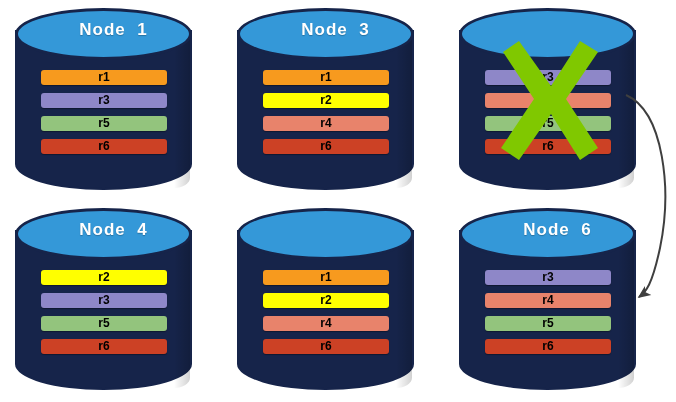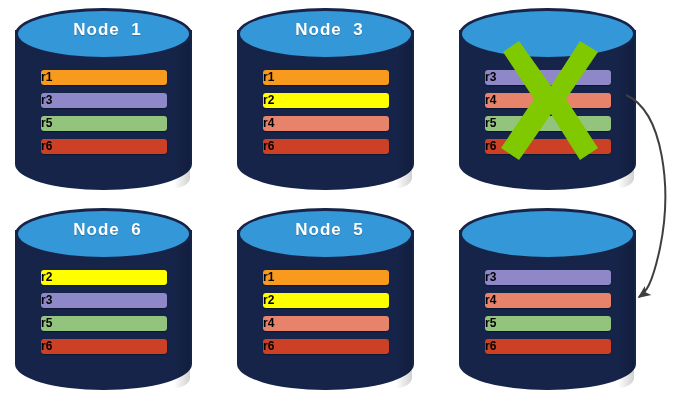--- a/index.html
+++ b/index.html
@@ -59,21 +59,21 @@
     width: 177px;
     height: 52px;
     background: #3498d8;
     border: 3px solid #16244a;
     box-sizing: border-box;
     border-radius: 50%;
   }
 
   .node-label {
     position: absolute;
-    left: 4px;
+    left: 10px;
     top: 12px;
     width: 177px;
     text-align: center;
     color: #ffffff;
     font-size: 17px;
     font-weight: bold;
     letter-spacing: 1px;
     text-shadow: 0 1px 1px rgba(0,0,0,0.25);
     white-space: pre;
   }
@@ -85,21 +85,21 @@
     width: 126px;
   }
 
   .bar {
     position: relative;
     width: 126px;
     height: 15px;
     margin-bottom: 8px;
     border-radius: 3px;
     box-shadow: 0 1px 1px rgba(0,0,0,0.35);
-    text-align: left;
+    text-align: center;
     color: #000000;
     font-size: 12px;
     font-weight: bold;
     line-height: 15px;
   }
   .bar:last-child { margin-bottom: 16px; }
 
   
   .fail-x {
     position: absolute;
@@ -158,42 +158,42 @@
     </div>
     <div class="node" style="left: 15px; top: 208px;">
       <div class="cyl-body"></div>
       <div class="bars">
         <div class="bar" style="background: rgb(255, 255, 0);">r2</div>
         <div class="bar" style="background: rgb(142, 135, 200);">r3</div>
         <div class="bar" style="background: rgb(147, 196, 125);">r5</div>
         <div class="bar" style="background: rgb(204, 65, 37);">r6</div>
       </div>
       <div class="cyl-top"></div>
-      <div class="node-label">Node  6</div>
+      <div class="node-label">Node  4</div>
     </div>
     <div class="node" style="left: 237px; top: 208px;">
       <div class="cyl-body"></div>
       <div class="bars">
         <div class="bar" style="background: rgb(247, 154, 30);">r1</div>
         <div class="bar" style="background: rgb(255, 255, 0);">r2</div>
         <div class="bar" style="background: rgb(232, 131, 107);">r4</div>
         <div class="bar" style="background: rgb(204, 65, 37);">r6</div>
       </div>
       <div class="cyl-top"></div>
-      <div class="node-label">Node  5</div>
     </div>
     <div class="node" style="left: 459px; top: 208px;">
       <div class="cyl-body"></div>
       <div class="bars">
         <div class="bar" style="background: rgb(142, 135, 200);">r3</div>
         <div class="bar" style="background: rgb(232, 131, 107);">r4</div>
         <div class="bar" style="background: rgb(147, 196, 125);">r5</div>
         <div class="bar" style="background: rgb(204, 65, 37);">r6</div>
       </div>
       <div class="cyl-top"></div>
+      <div class="node-label">Node  6</div>
     </div>
   </div>
 
 <svg class="arrow-layer" width="676" height="402" viewBox="0 0 676 402">
   <defs>
     <marker id="arrowhead" markerWidth="7" markerHeight="7" refX="5.6" refY="3.2" orient="auto" markerUnits="strokeWidth">
       <path d="M0,0.4 L6.4,3.2 L0,6 L1.6,3.2 Z" fill="#3f3f3f"></path>
     </marker>
   </defs>
   <path d="M626,95 C664,112 672,190 660,248 C652,285 646,292 639,297" fill="none" stroke="#3f3f3f" stroke-width="2" marker-end="url(#arrowhead)"></path>

